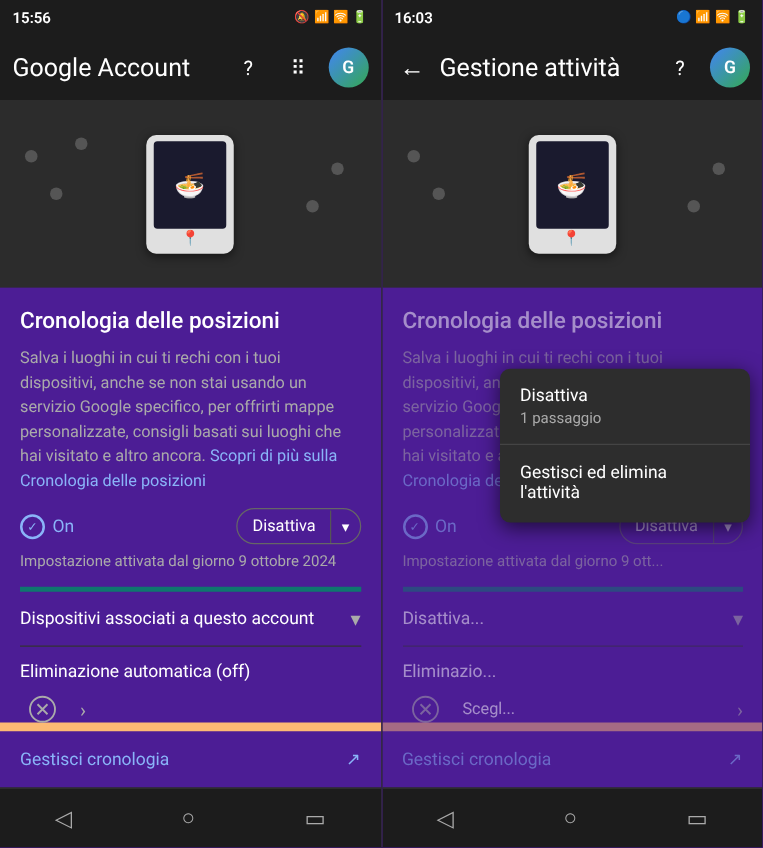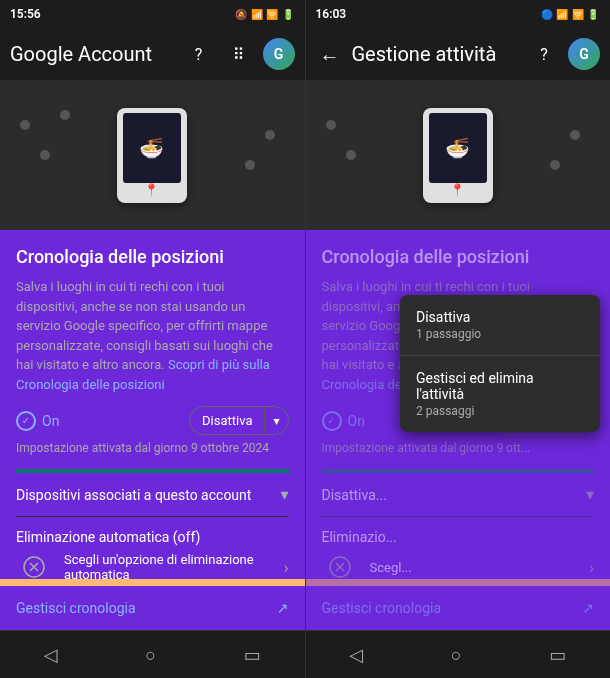--- a/index.html
+++ b/index.html
@@ -9,21 +9,21 @@
       display: flex;
       font-family: 'Roboto', Arial, sans-serif;
       background: #1a1a1a;
       overflow: hidden;
     }
 
     
     .panel {
       width: 305px;
       height: 678px;
-      background: #6d28d9;
+      background: #4c1d95;
       display: flex;
       flex-direction: column;
       overflow: hidden;
       position: relative;
     }
 
     
     .status-bar {
       height: 28px;
       background: #1c1c1c;
@@ -439,21 +439,20 @@
 
     <div class="auto-delete-section">
       <div class="auto-delete-title">Eliminazione automatica (off)</div>
       <div class="auto-delete-row">
         <div class="auto-delete-icon">
           <svg width="24" height="24" viewBox="0 0 24 24" fill="none">
             <circle cx="12" cy="12" r="10" stroke="#aaa" stroke-width="1.5"></circle>
             <path d="M8 8l8 8M8 16l8-8" stroke="#aaa" stroke-width="1.5"></path>
           </svg>
         </div>
-        <span class="auto-delete-text">Scegli un'opzione di eliminazione automatica</span>
         <span class="auto-delete-arrow">›</span>
       </div>
     </div>
   </div>
 
   <div class="bottom-link">
     <span class="bottom-link-text">Gestisci cronologia</span>
     <span class="bottom-link-icon">↗</span>
   </div>
 
@@ -549,21 +548,20 @@
   </div>
 
   <div class="dropdown-overlay">
     <div class="dropdown-item">
       <div class="dropdown-item-title">Disattiva</div>
       <div class="dropdown-item-sub">1 passaggio</div>
     </div>
     <div class="dropdown-divider"></div>
     <div class="dropdown-item">
       <div class="dropdown-item-title">Gestisci ed elimina l'attività</div>
-      <div class="dropdown-item-sub">2 passaggi</div>
     </div>
   </div>
 
   <div class="nav-bar">
     <span class="nav-icon">◁</span>
     <span class="nav-icon">○</span>
     <span class="nav-icon">▭</span>
   </div>
 </div>
 

